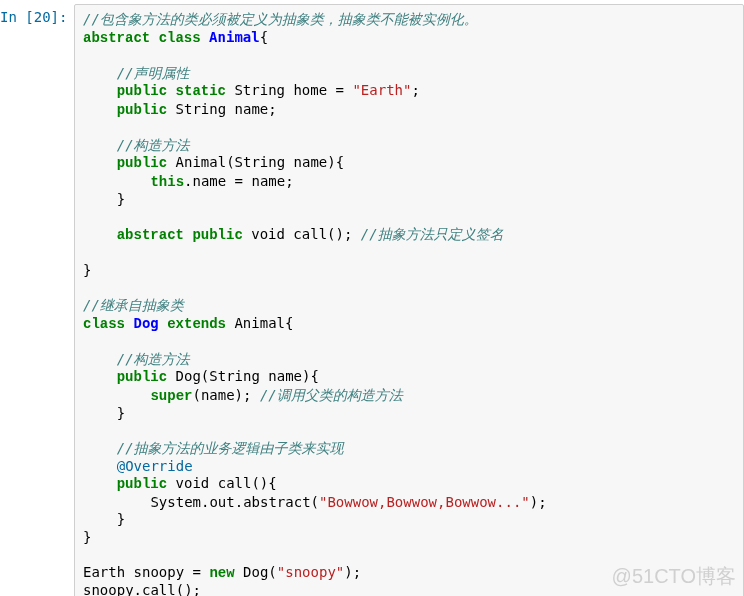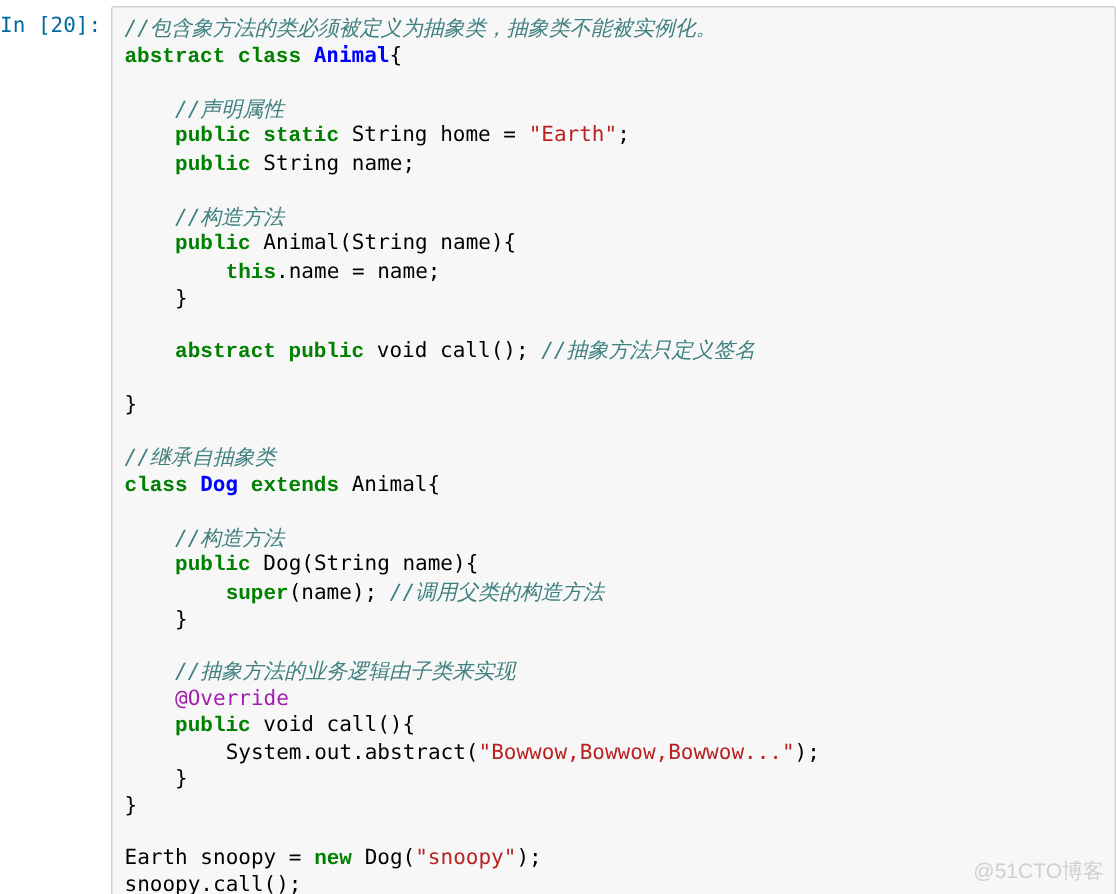--- a/index.html
+++ b/index.html
@@ -34,40 +34,40 @@
   margin: 0;
   font-family: monospace;
   font-size: 14px;
   line-height: 1.25;
   white-space: pre;
 }
 .c { color: #408080; font-style: italic; }
 .k { color: #008000; font-weight: bold; font-family: Liberation Mono, monospace; }
 .nc { color: #0000FF; font-weight: bold; text-align: center; }
 .s { color: #BA2121; }
-.nd { color: #a21caf; }
+.nd { color: #0369a1; }
 .output-row {
   display: flex;
 }
 .output-prompt {
   min-width: 74px;
 }
 .output {
   flex: 1;
   padding: 6px 8px 0 8px;
   font-family: monospace;
   font-size: 14px;
   white-space: pre;
 }
 .watermark {
   position: absolute;
   right: 8px;
   bottom: 6px;
   color: #d0d0d0;
-  font-size: 14px;
+  font-size: 20px;
 }
 .wrap {
   position: relative;
   width: 744px;
   height: 596px;
   box-sizing: border-box;
   padding-top: 4px;
 }
 </style>
 </head>

